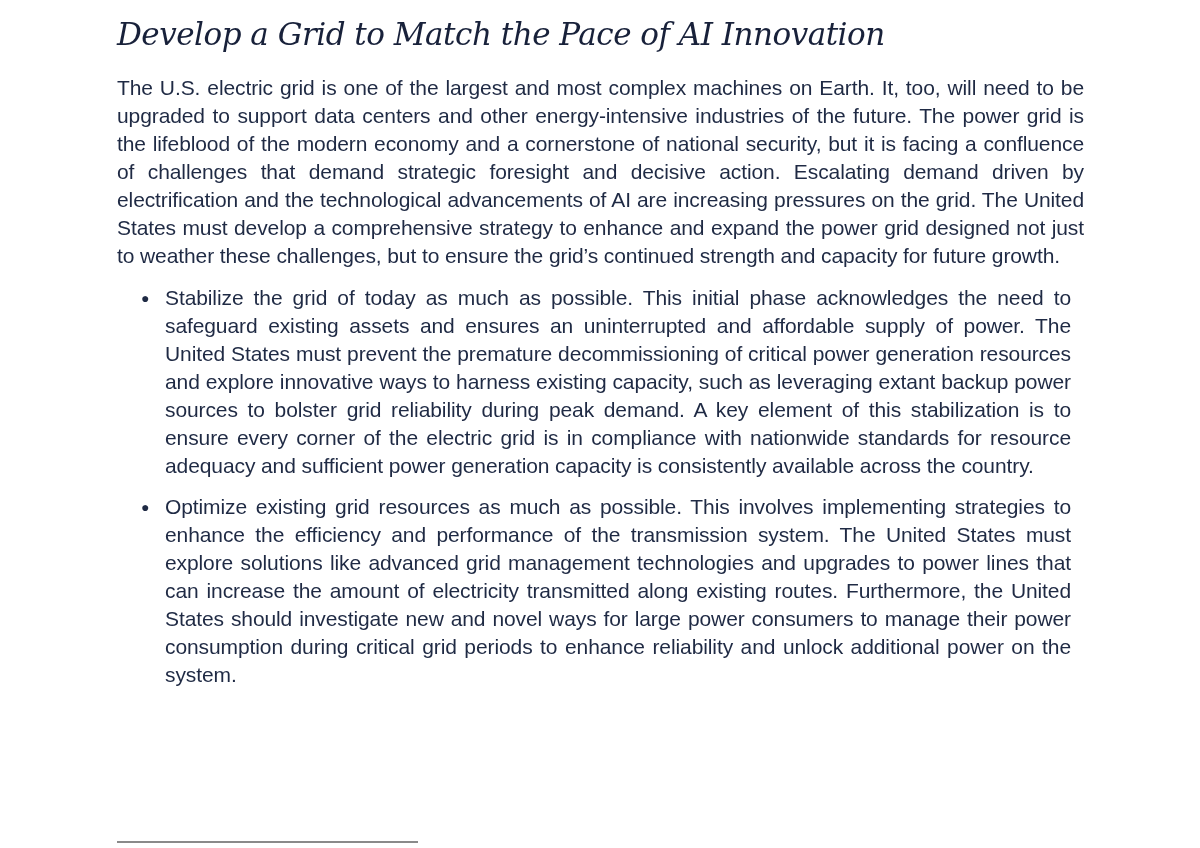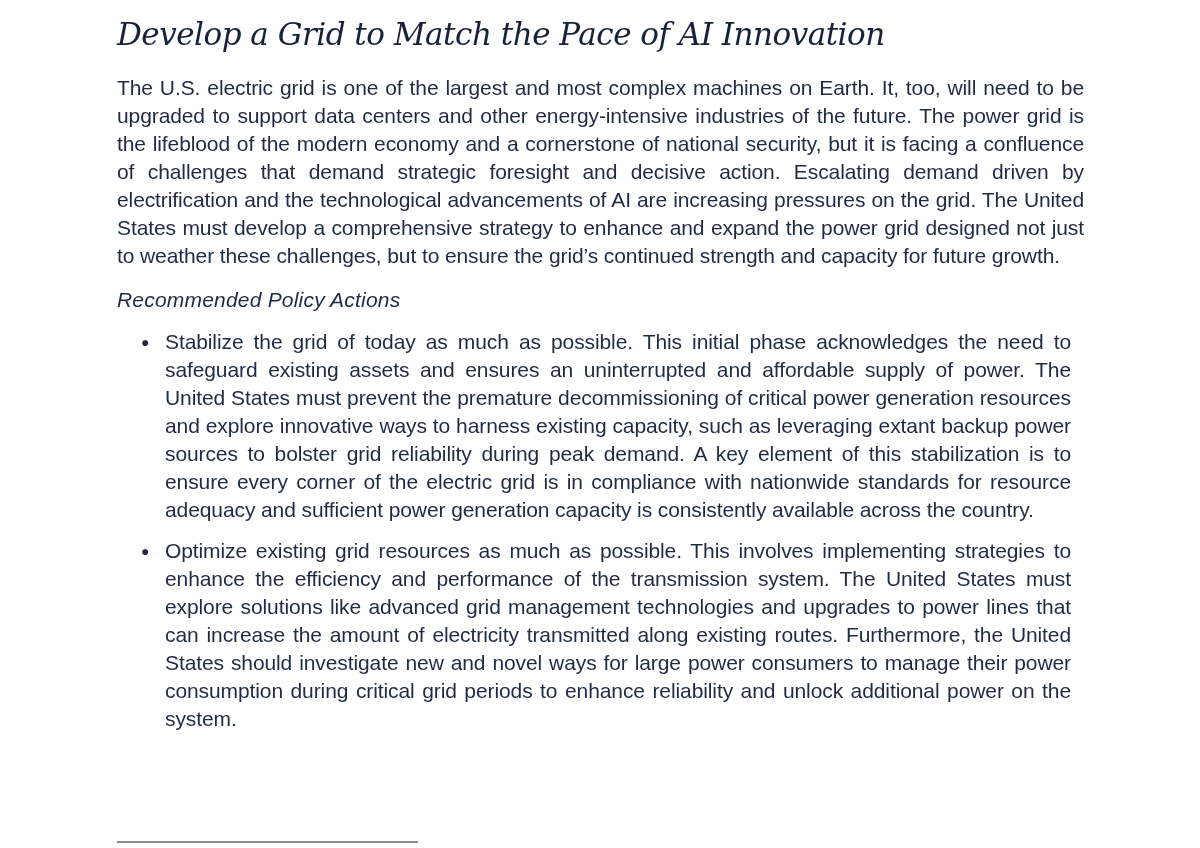--- a/index.html
+++ b/index.html
@@ -85,21 +85,20 @@
 </style>
 </head>
 <body>
 
 <div class="page">
 
   <h1 class="doc-title">Develop a Grid to Match the Pace of AI Innovation</h1>
 
   <p class="intro-para">The U.S. electric grid is one of the largest and most complex machines on Earth. It, too, will need to be upgraded to support data centers and other energy-intensive industries of the future. The power grid is the lifeblood of the modern economy and a cornerstone of national security, but it is facing a confluence of challenges that demand strategic foresight and decisive action. Escalating demand driven by electrification and the technological advancements of AI are increasing pressures on the grid. The United States must develop a comprehensive strategy to enhance and expand the power grid designed not just to weather these challenges, but to ensure the grid’s continued strength and capacity for future growth.</p>
 
-  <h2 class="sub-heading">Recommended Policy Actions</h2>
 
   <ul class="bullet-list">
     <li class="bullet-item">
       <span class="bullet-marker">●</span>
       <span>Stabilize the grid of today as much as possible. This initial phase acknowledges the need to safeguard existing assets and ensures an uninterrupted and affordable supply of power. The United States must prevent the premature decommissioning of critical power generation resources and explore innovative ways to harness existing capacity, such as leveraging extant backup power sources to bolster grid reliability during peak demand. A key element of this stabilization is to ensure every corner of the electric grid is in compliance with nationwide standards for resource adequacy and sufficient power generation capacity is consistently available across the country.</span>
     </li>
     <li class="bullet-item">
       <span class="bullet-marker">●</span>
       <span>Optimize existing grid resources as much as possible. This involves implementing strategies to enhance the efficiency and performance of the transmission system. The United States must explore solutions like advanced grid management technologies and upgrades to power lines that can increase the amount of electricity transmitted along existing routes. Furthermore, the United States should investigate new and novel ways for large power consumers to manage their power consumption during critical grid periods to enhance reliability and unlock additional power on the system.</span>
     </li>

